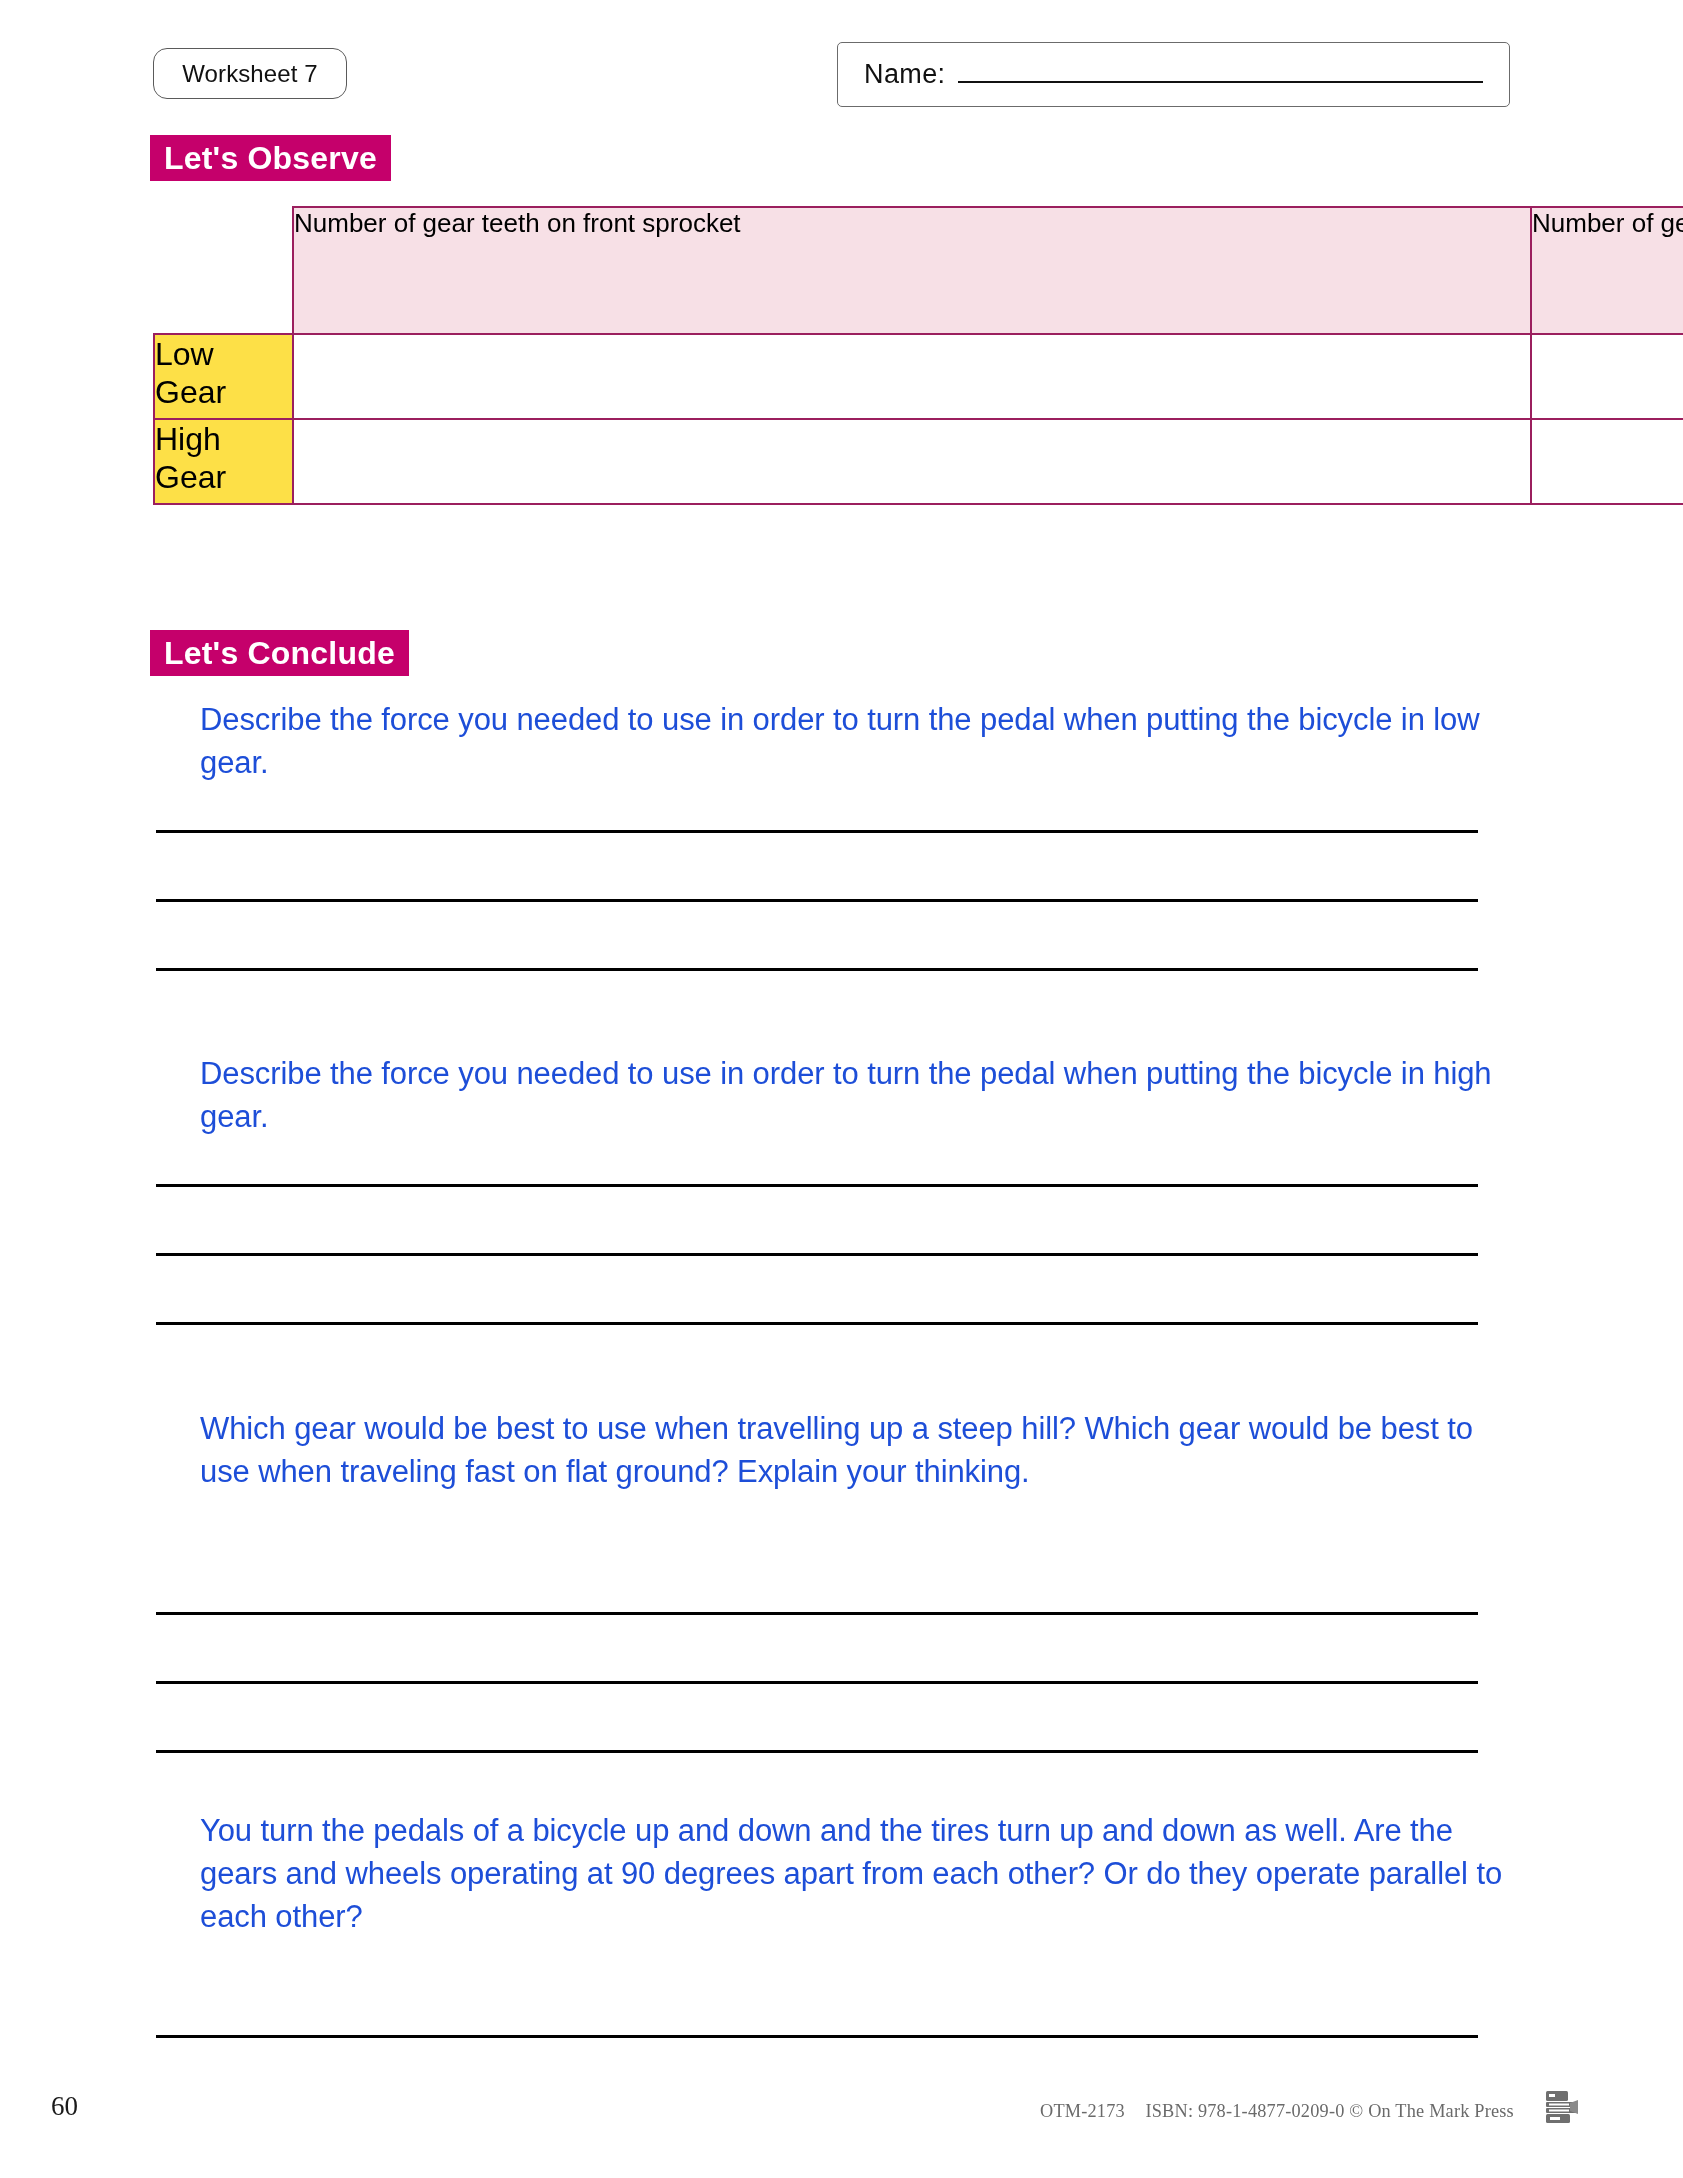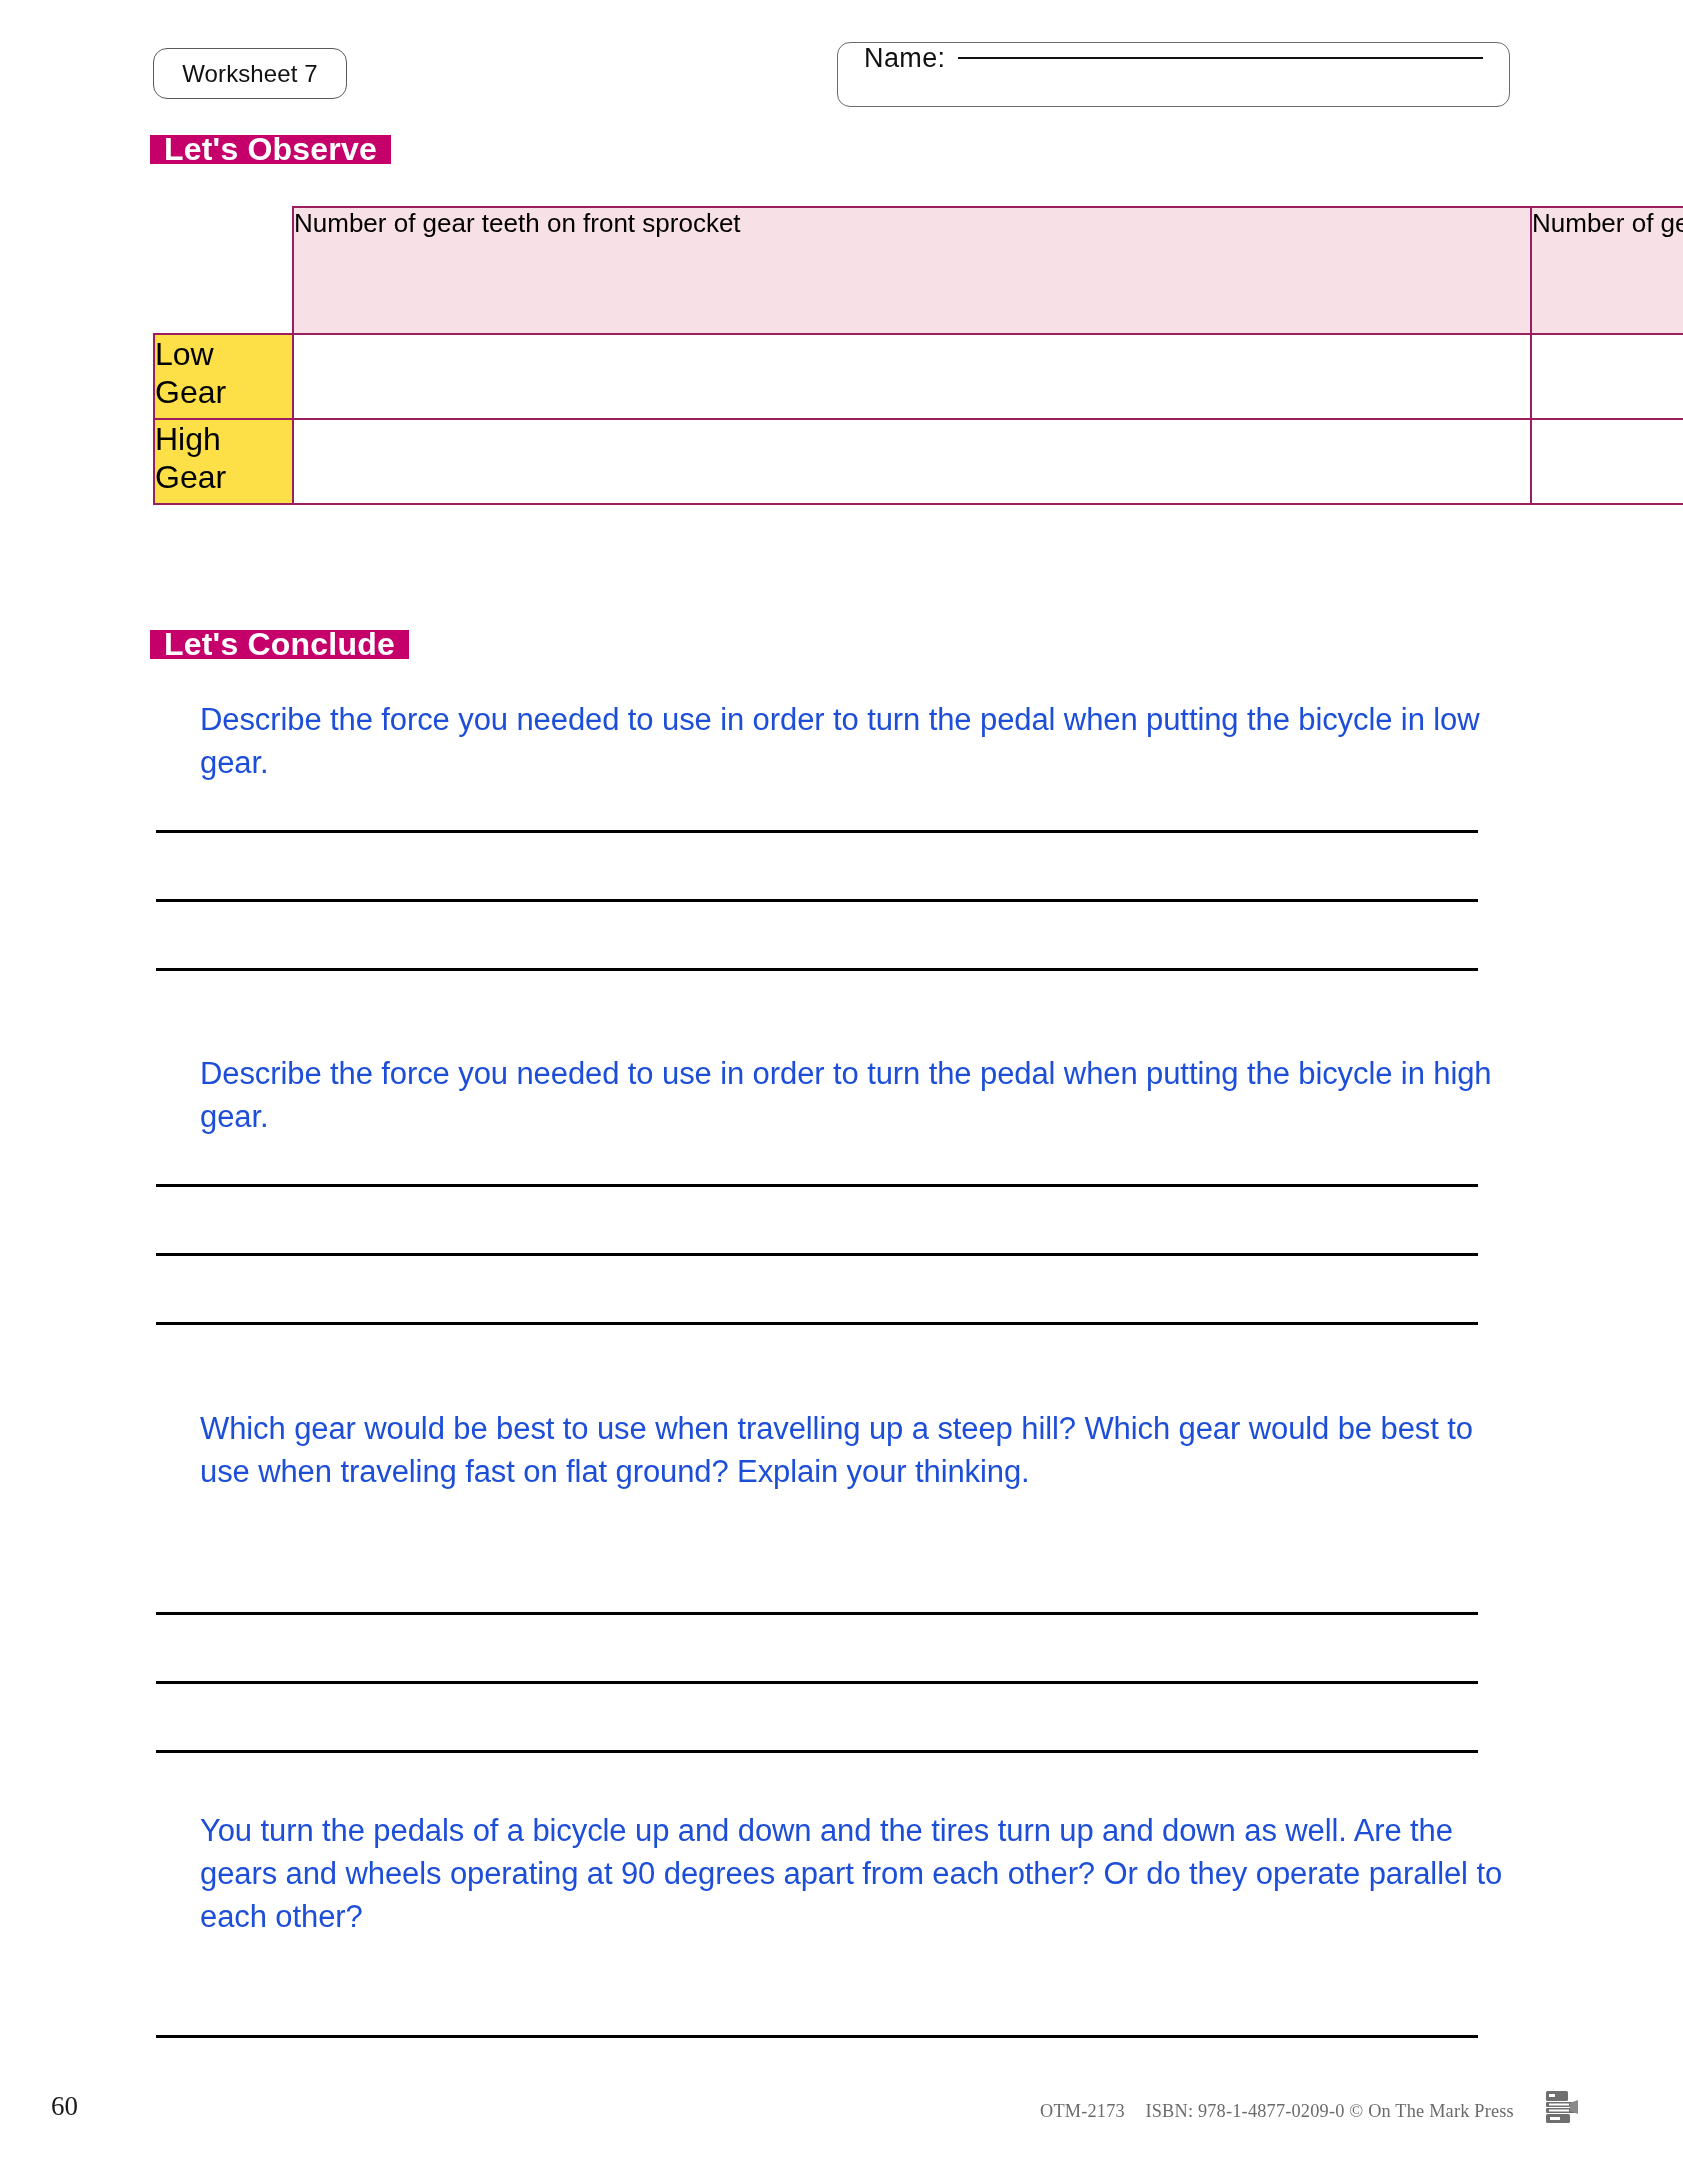--- a/index.html
+++ b/index.html
@@ -49,23 +49,24 @@
     color: #111;
   }
 
   .name-box {
     position: absolute;
     left: 837px;
     top: 0px;
     width: 673px;
     height: 65px;
     border: 1.6px solid #6b6b6b;
-    border-radius: 13px;
+    border-radius: 5px;
     background: #ffffff;
     display: flex;
+    align-items: center;
     padding: 0 26px;
   }
   .name-label {
     font-family: "Liberation Sans", sans-serif;
     font-size: 27px;
     color: #111;
     white-space: nowrap;
     letter-spacing: 0.4px;
   }
   .name-rule {
@@ -81,21 +82,21 @@
     position: absolute;
     background: #c5006b;
     color: #ffffff;
     font-family: "Liberation Sans", sans-serif;
     font-weight: bold;
     font-size: 32px;
     letter-spacing: 0.2px;
     display: flex;
     align-items: center;
     padding: 0 14px 0 14px;
-    height: 29px;
+    height: 46px;
     white-space: nowrap;
   }
   .banner-observe { left: 150px; top: 135px; }
   .banner-conclude { left: 150px; top: 630px; }
 
   
   .obs-table {
     position: absolute;
     left: 153px;
     top: 206px;

